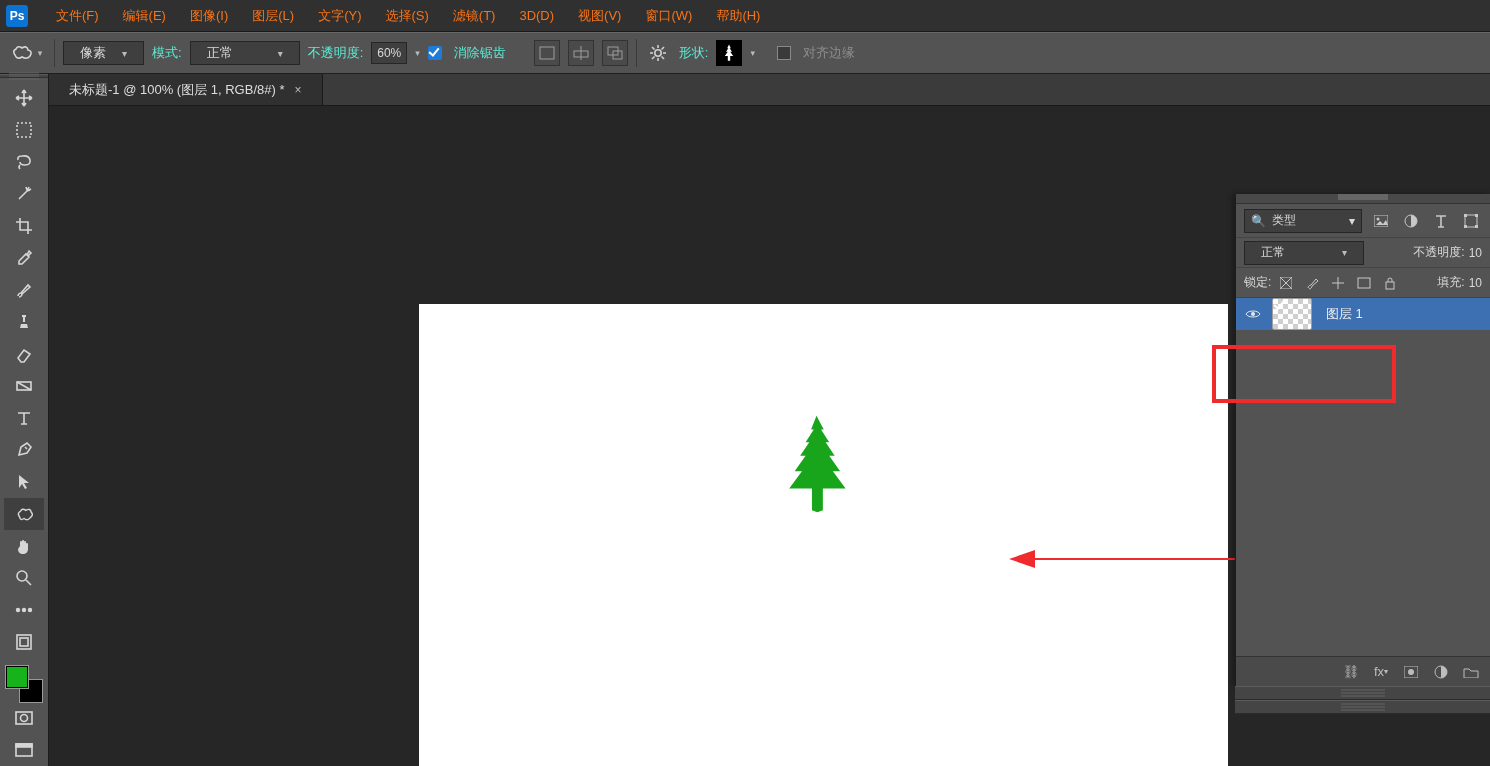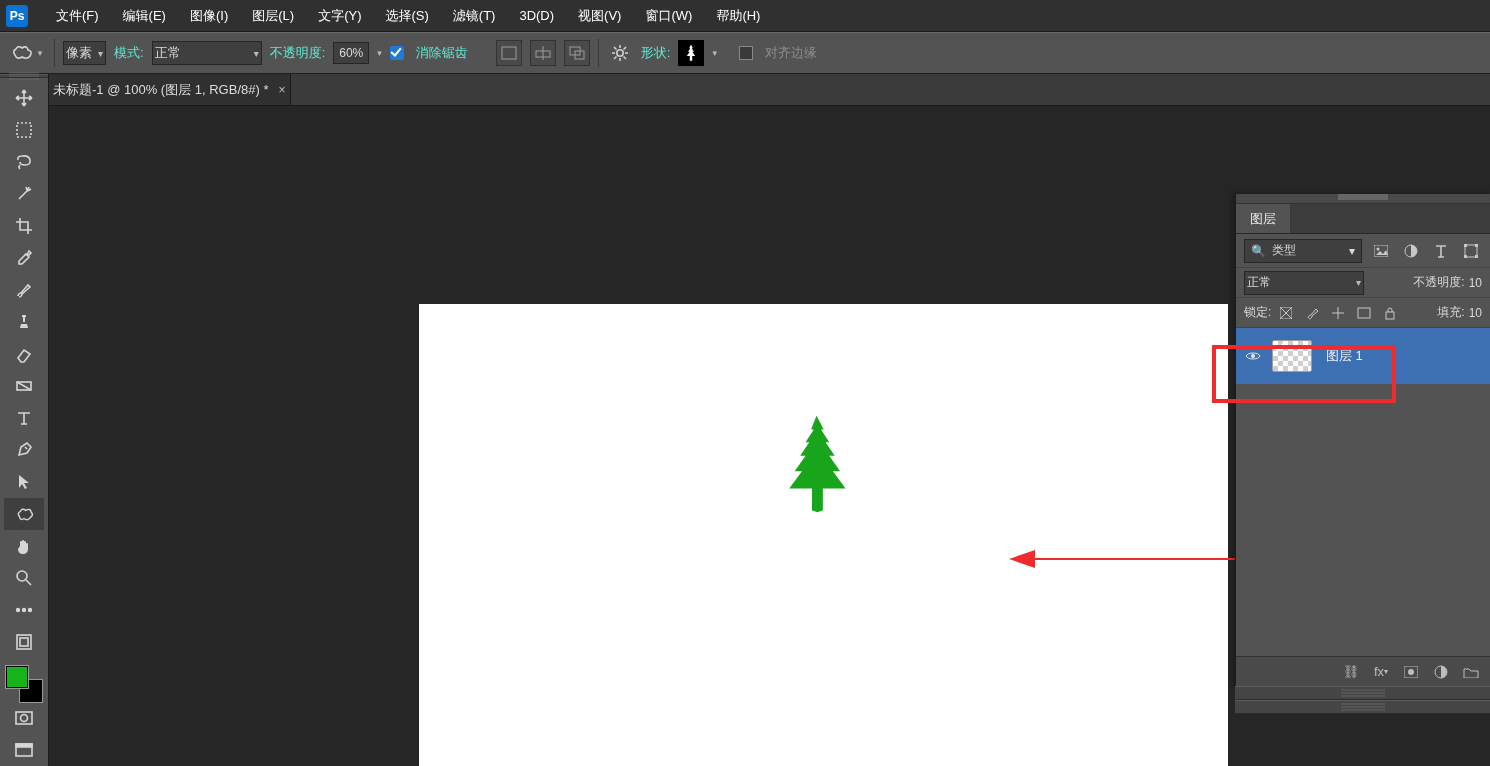--- a/index.html
+++ b/index.html
@@ -1,24 +1,24 @@
 <!DOCTYPE html>
 <html><head>
 <meta charset="utf-8">
 <style>
 html,body{margin:0;padding:0;width:1490px;height:766px;background:#343434;font-family:"Microsoft YaHei",Arial,sans-serif;font-size:13px;color:#d9d9d9;overflow:hidden}
 *{box-sizing:border-box}
 
 .menubar{height:32px;background:#303030;display:flex;align-items:center;padding-left:6px;border-bottom:1px solid #1a1a1a}
 .ps-logo{width:22px;height:22px;background:#0b73d4;color:#fff;display:flex;align-items:center;justify-content:center;font-weight:bold;font-size:12px;border-radius:3px;margin-right:16px}
-.menubar .mitem{padding:0 12px;color:#ffffff;cursor:default}
+.menubar .mitem{padding:0 12px;color:#f97316;cursor:default}
 
 .optbar{height:42px;background:#535353;border-top:1px solid #686868;border-bottom:1px solid #1f1f1f;display:flex;align-items:center;padding-left:6px;gap:8px}
 .optbar .blob{width:40px;height:28px;display:flex;align-items:center;justify-content:center}
-.drop{display:flex;align-items:center;background:#3f3f3f;border:1px solid #262626;height:24px;padding:0 2px;gap:6px}
+.drop{display:flex;align-items:center;background:#3f3f3f;border:1px solid #262626;height:24px;padding:0 16px;gap:16px}
 .drop .arrow{font-size:10px;color:#bbb}
 .olabel{color:#5eead4}
 .opbox{width:36px;height:22px;background:#3f3f3f;border:1px solid #262626;text-align:center;line-height:20px;font-size:12px}
 .check{width:14px;height:14px;background:#1e7bd8;border-radius:2px;position:relative;margin-right:4px}
 .check:after{content:"";position:absolute;left:3px;top:0px;width:4px;height:8px;border:2px solid #fff;border-top:0;border-left:0;transform:rotate(40deg)}
 .sqbtn{width:26px;height:26px;background:#4a4a4a;border:1px solid #333;display:flex;align-items:center;justify-content:center}
 .sep{width:1px;height:28px;background:#3a3a3a}
 .shape-thumb{width:26px;height:26px;background:#000;display:flex;align-items:center;justify-content:center}
 .mini-tree{width:12px;height:18px}
 .checkoff{width:14px;height:14px;border:1px solid #888;background:#3a3a3a;margin-right:4px}
@@ -31,40 +31,40 @@
 .toolstack{flex:1;background:#535353;display:flex;flex-direction:column;align-items:center;padding-top:4px}
 .tool{width:40px;height:32px;display:flex;align-items:center;justify-content:center;position:relative;color:#d8d8d8}
 .tool.sel{background:#3f3f3f}
 .tool svg{width:18px;height:18px;fill:none;stroke:#d6d6d6;stroke-width:1.6}
 .tool.filled svg{fill:#d6d6d6;stroke:none}
 .cswatch{position:relative;width:36px;height:36px;margin-top:8px}
 .cswatch .fg{position:absolute;left:0;top:0;width:22px;height:22px;background:#17b31b;border:1px solid #000;outline:1px solid #999}
 .cswatch .bg{position:absolute;right:0;bottom:0;width:22px;height:22px;background:#000;border:1px solid #000;outline:1px solid #999}
 
 .tabstrip{position:absolute;left:49px;top:0;right:0;height:32px;background:#3b3b3b;border-bottom:1px solid #1a1a1a;display:flex;align-items:stretch}
-.tab{display:flex;align-items:center;gap:10px;padding:0 4px;background:#303030;color:#ddd;border-right:1px solid #1a1a1a}
+.tab{display:flex;align-items:center;gap:10px;padding:0 20px;background:#303030;color:#ddd;border-right:1px solid #1a1a1a}
 .tab .x{color:#bbb;font-size:12px}
 
 .stage{position:absolute;left:49px;top:32px;right:0;bottom:0;background:#262626}
 .canvas{position:absolute;left:370px;top:198px;width:809px;height:530px;background:#fff}
 
 .bigtree{position:absolute;left:360px;top:110px;width:75px;height:100px}
 
 .panel{position:absolute;right:0;top:120px;width:255px;bottom:80px;background:#535353;border-left:1px solid #1c1c1c;display:flex;flex-direction:column;box-shadow:-2px 0 6px rgba(0,0,0,.35)}
 .panel .handle{height:10px;background:#494949;border-bottom:1px solid #333;display:flex;align-items:center;justify-content:center}
 .panel .handle span{width:50px;height:3px;background:#666;box-shadow:0 -3px 0 #666}
 .ptabs{display:flex;background:#3c3c3c;height:30px;border-bottom:1px solid #282828}
 .ptab{padding:0 14px;display:flex;align-items:center;background:#535353;color:#eaeaea}
 .prow{display:flex;align-items:center;height:34px;padding:0 8px;gap:8px;border-bottom:1px solid #444;font-size:12px}
 .pfilter{flex:1;display:flex;align-items:center;gap:6px;background:#3f3f3f;border:1px solid #262626;height:24px;padding:0 6px}
 .ficon{width:22px;height:22px;display:flex;align-items:center;justify-content:center;color:#c8c8c8}
 .prow2{display:flex;align-items:center;justify-content:space-between;height:30px;padding:0 8px;border-bottom:1px solid #444;font-size:12px}
 .prow2 .cluster{display:flex;align-items:center;gap:4px}
 .layers{flex:1;overflow:hidden}
-.lrow{display:flex;align-items:center;height:56px;gap:10px;padding:12px 8px}
+.lrow{display:flex;align-items:center;height:32px;gap:10px;padding:12px 8px}
 .lrow.sel{background:#3d6fb3}
 .eye{width:18px;height:18px;display:flex;align-items:center;justify-content:center}
 .thumb{width:40px;height:32px;border:1px solid #9e9e9e;background:#fff}
 .thumb.check{background:repeating-conic-gradient(#cfcfcf 0 25%,#fff 0 50%) 0 0/10px 10px}
 .lname{color:#eee;font-size:13px}
 .pfooter{height:30px;background:#4a4a4a;border-top:1px solid #333;display:flex;align-items:center;justify-content:flex-end;gap:12px;padding:0 10px;color:#bdbdbd}
 .pfooter .fi{width:18px;height:18px;display:flex;align-items:center;justify-content:center}
 
 .redbox{position:absolute;border:4px solid #ef2b2e;pointer-events:none}
 .arrow-ann{position:absolute;pointer-events:none}
@@ -299,23 +299,20 @@
     <svg class="arrow-ann" style="left:960px;top:438px;width:290px;height:30px" viewBox="0 0 290 30">
       <line x1="290" y1="15" x2="22" y2="15"></line>
       <polygon points="0,15 26,6 26,24"></polygon>
     </svg>
   </div>
 
   <div class="panel">
     <div class="handle">
         <span></span>
       </div>
-    <div class="ptabs">
-      <div class="ptab">图层</div>
-    </div>
     <div class="prow">
       <div class="pfilter">
         <span>🔍</span>
         <span>类型</span>
         <span class="arrow" style="margin-left:auto">▾</span>
       </div>
       <div class="ficon">
           <svg width="14" height="12">
             <rect x="0" y="0" width="14" height="12" fill="none" stroke="#c8c8c8"></rect>
             <circle cx="4" cy="4" r="1.5" fill="#c8c8c8"></circle>

